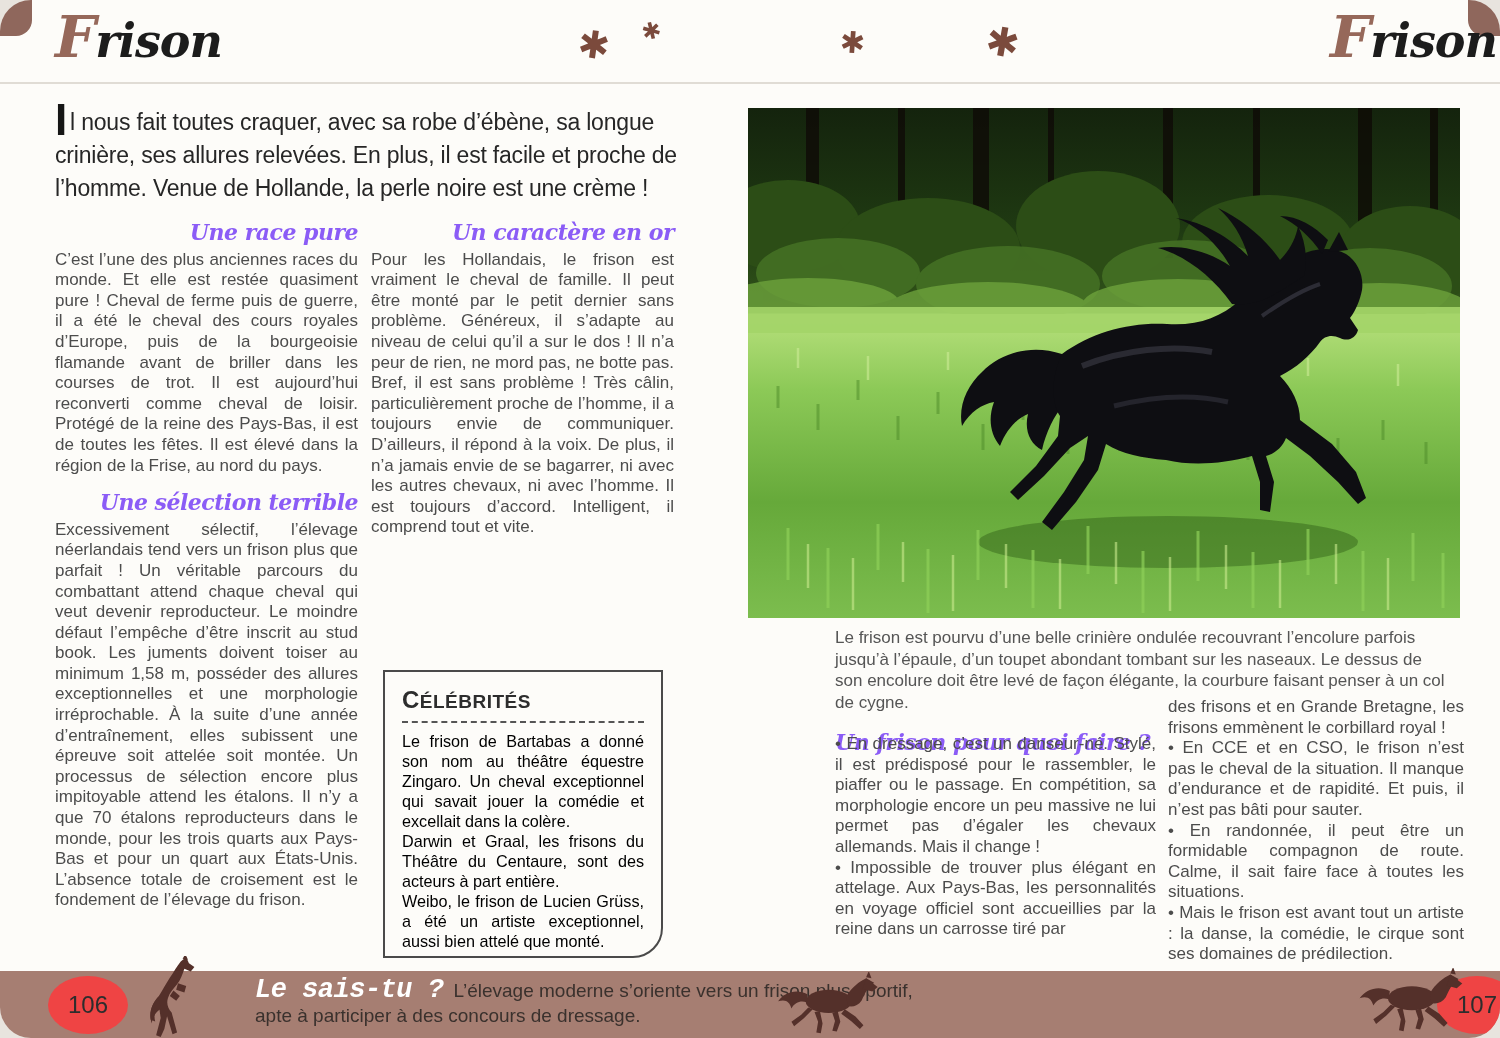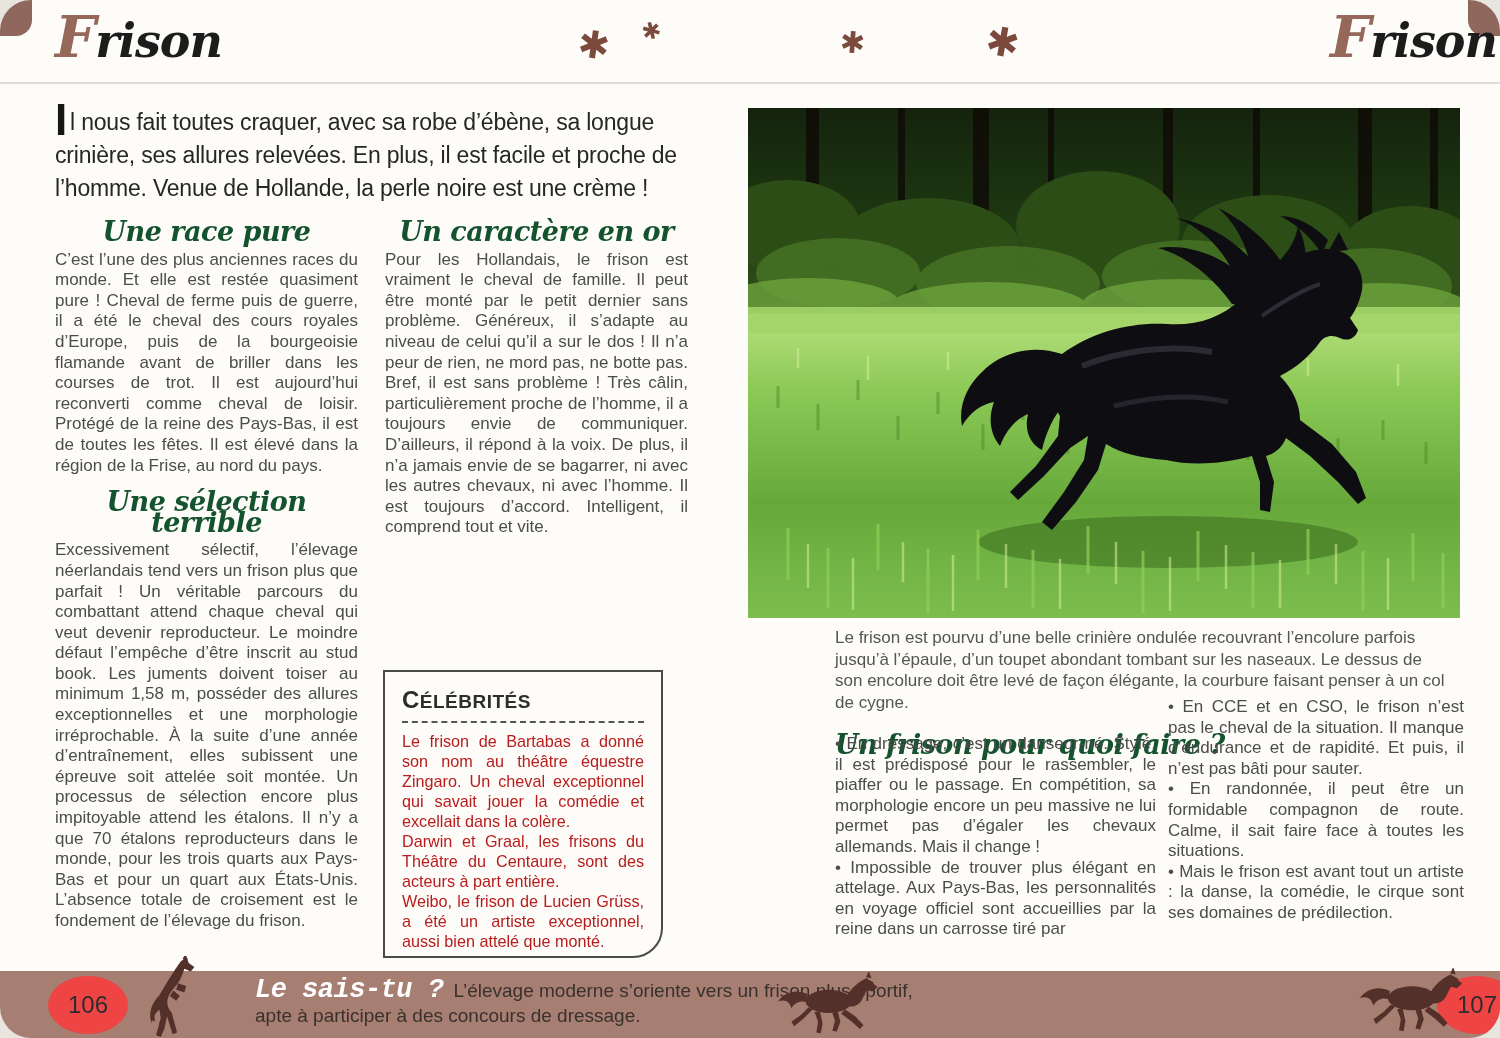--- a/index.html
+++ b/index.html
@@ -29,38 +29,38 @@
   
   .intro{
     position:absolute; left:55px; top:106px; width:648px; margin:0;
     font-size:23px; line-height:33px; color:#262626; letter-spacing:-0.2px;
   }
   .intro .drop{font-size:44px; font-weight:bold; color:#161616; line-height:0; vertical-align:-5px; margin-right:3px;}
   
   .col{position:absolute; text-align:justify; font-size:17px; line-height:20.6px; color:#4c4c4c;}
   .col p{margin:0;}
   .col-left{left:55px; top:222px; width:303px;}
-  .col-mid{left:385px; top:222px; width:303px;}
+  .col-mid{left:371px; top:222px; width:303px;}
   h3.sec{
     font-family:"DejaVu Serif", serif; font-style:italic; font-weight:bold;
-    font-size:27px; color:#14532d; margin:0 0 7px 0; letter-spacing:-0.5px; text-align:center;
+    font-size:22px; color:#8b5cf6; margin:0 0 7px 0; letter-spacing:-0.5px; text-align:right;
   }
   h3.sec.second{margin-top:16px;}
   
   .celeb{
     position:absolute; left:383px; top:670px; width:280px; height:288px;
     box-sizing:border-box; border:2px solid #4a4a4a; border-bottom-right-radius:30px;
     background:#fdfcf9; padding:14px 17px 0 17px;
   }
   .celeb-title{
     font-weight:bold; font-size:19px; color:#2d2d2d; letter-spacing:0.5px;
     border-bottom:2px dashed #555; padding-bottom:7px; margin-bottom:8px;
   }
   .celeb-title .t-init{font-size:24px;}
-  .celeb p{margin:0; text-align:justify; font-size:16.2px; line-height:20px; color:#b91c1c;}
+  .celeb p{margin:0; text-align:justify; font-size:16.2px; line-height:20px; color:#000000;}
   
   .photo{position:absolute; left:748px; top:108px; width:712px; height:510px;}
   .caption{
     position:absolute; left:835px; top:627px; width:616px; margin:0;
     font-size:17px; line-height:21.5px; color:#555;
   }
   
   .quoi-h{position:absolute; left:835px; top:729px; margin:0;}
   .quoi-c1{left:835px; top:734px; width:321px;}
   .quoi-c2{left:1168px; top:697px; width:296px;}
@@ -190,20 +190,21 @@
   </svg>
 
   <p class="caption">Le frison est pourvu d’une belle crinière ondulée recouvrant l’encolure parfois jusqu’à l’épaule, d’un toupet abondant tombant sur les naseaux. Le dessus de son encolure doit être levé de façon élégante, la courbure faisant penser à un col de cygne.</p>
 
   <h3 class="sec quoi-h">Un frison pour quoi faire ?</h3>
   <div class="col quoi-c1">
     <p class="bullet-item"><span class="b">•</span> <span>En dressage, c’est un danseur-né. Stylé, il est prédisposé pour le rassembler, le piaffer ou le passage. En compétition, sa morphologie encore un peu massive ne lui permet pas d’égaler les chevaux allemands. Mais il change !</span></p>
     <p class="bullet-item"><span class="b">•</span> <span>Impossible de trouver plus élégant en attelage. Aux Pays-Bas, les personnalités en voyage officiel sont accueillies par la reine dans un carrosse tiré par</span></p>
   </div>
   <div class="col quoi-c2">
+    <p class="bullet-item"><span>des frisons et en Grande Bretagne, les frisons emmènent le corbillard royal !</span></p>
     <p class="bullet-item"><span class="b">•</span> <span>En CCE et en CSO, le frison n’est pas le cheval de la situation. Il manque d’endurance et de rapidité. Et puis, il n’est pas bâti pour sauter.</span></p>
     <p class="bullet-item"><span class="b">•</span> <span>En randonnée, il peut être un formidable compagnon de route. Calme, il sait faire face à toutes les situations.</span></p>
     <p class="bullet-item"><span class="b">•</span> <span>Mais le frison est avant tout un artiste : la danse, la comédie, le cirque sont ses domaines de prédilection.</span></p>
   </div>
 
   <div class="footer"></div>
 
   <div class="page-oval oval-left">
       <span>106</span>
     </div>

